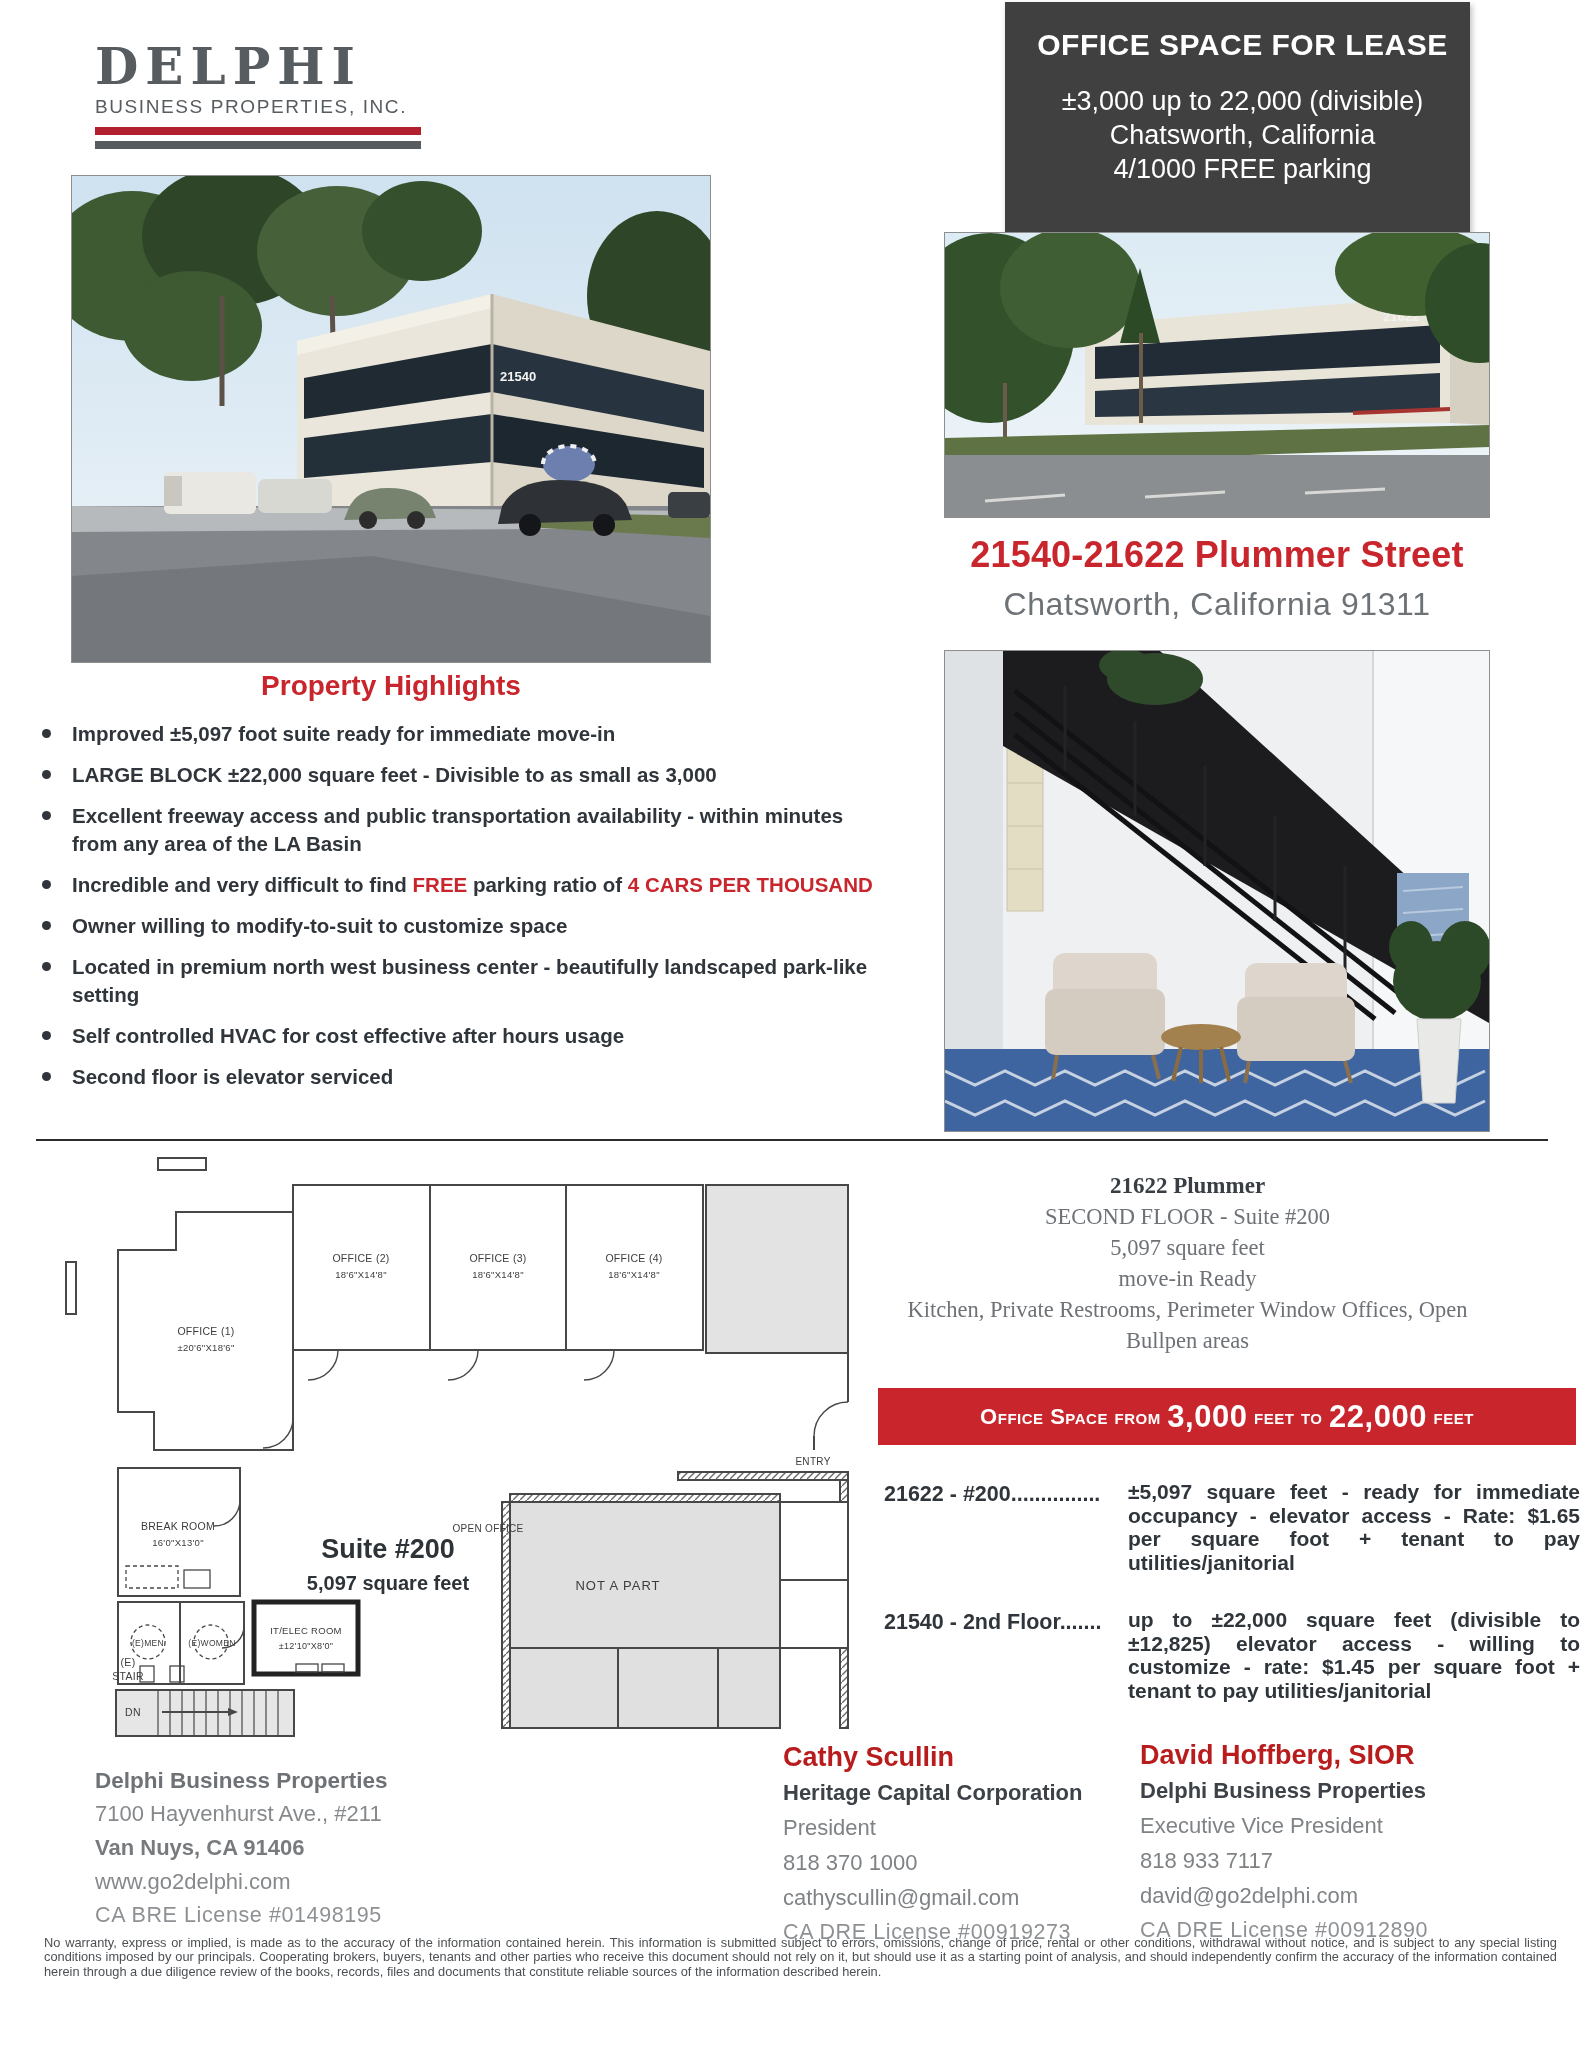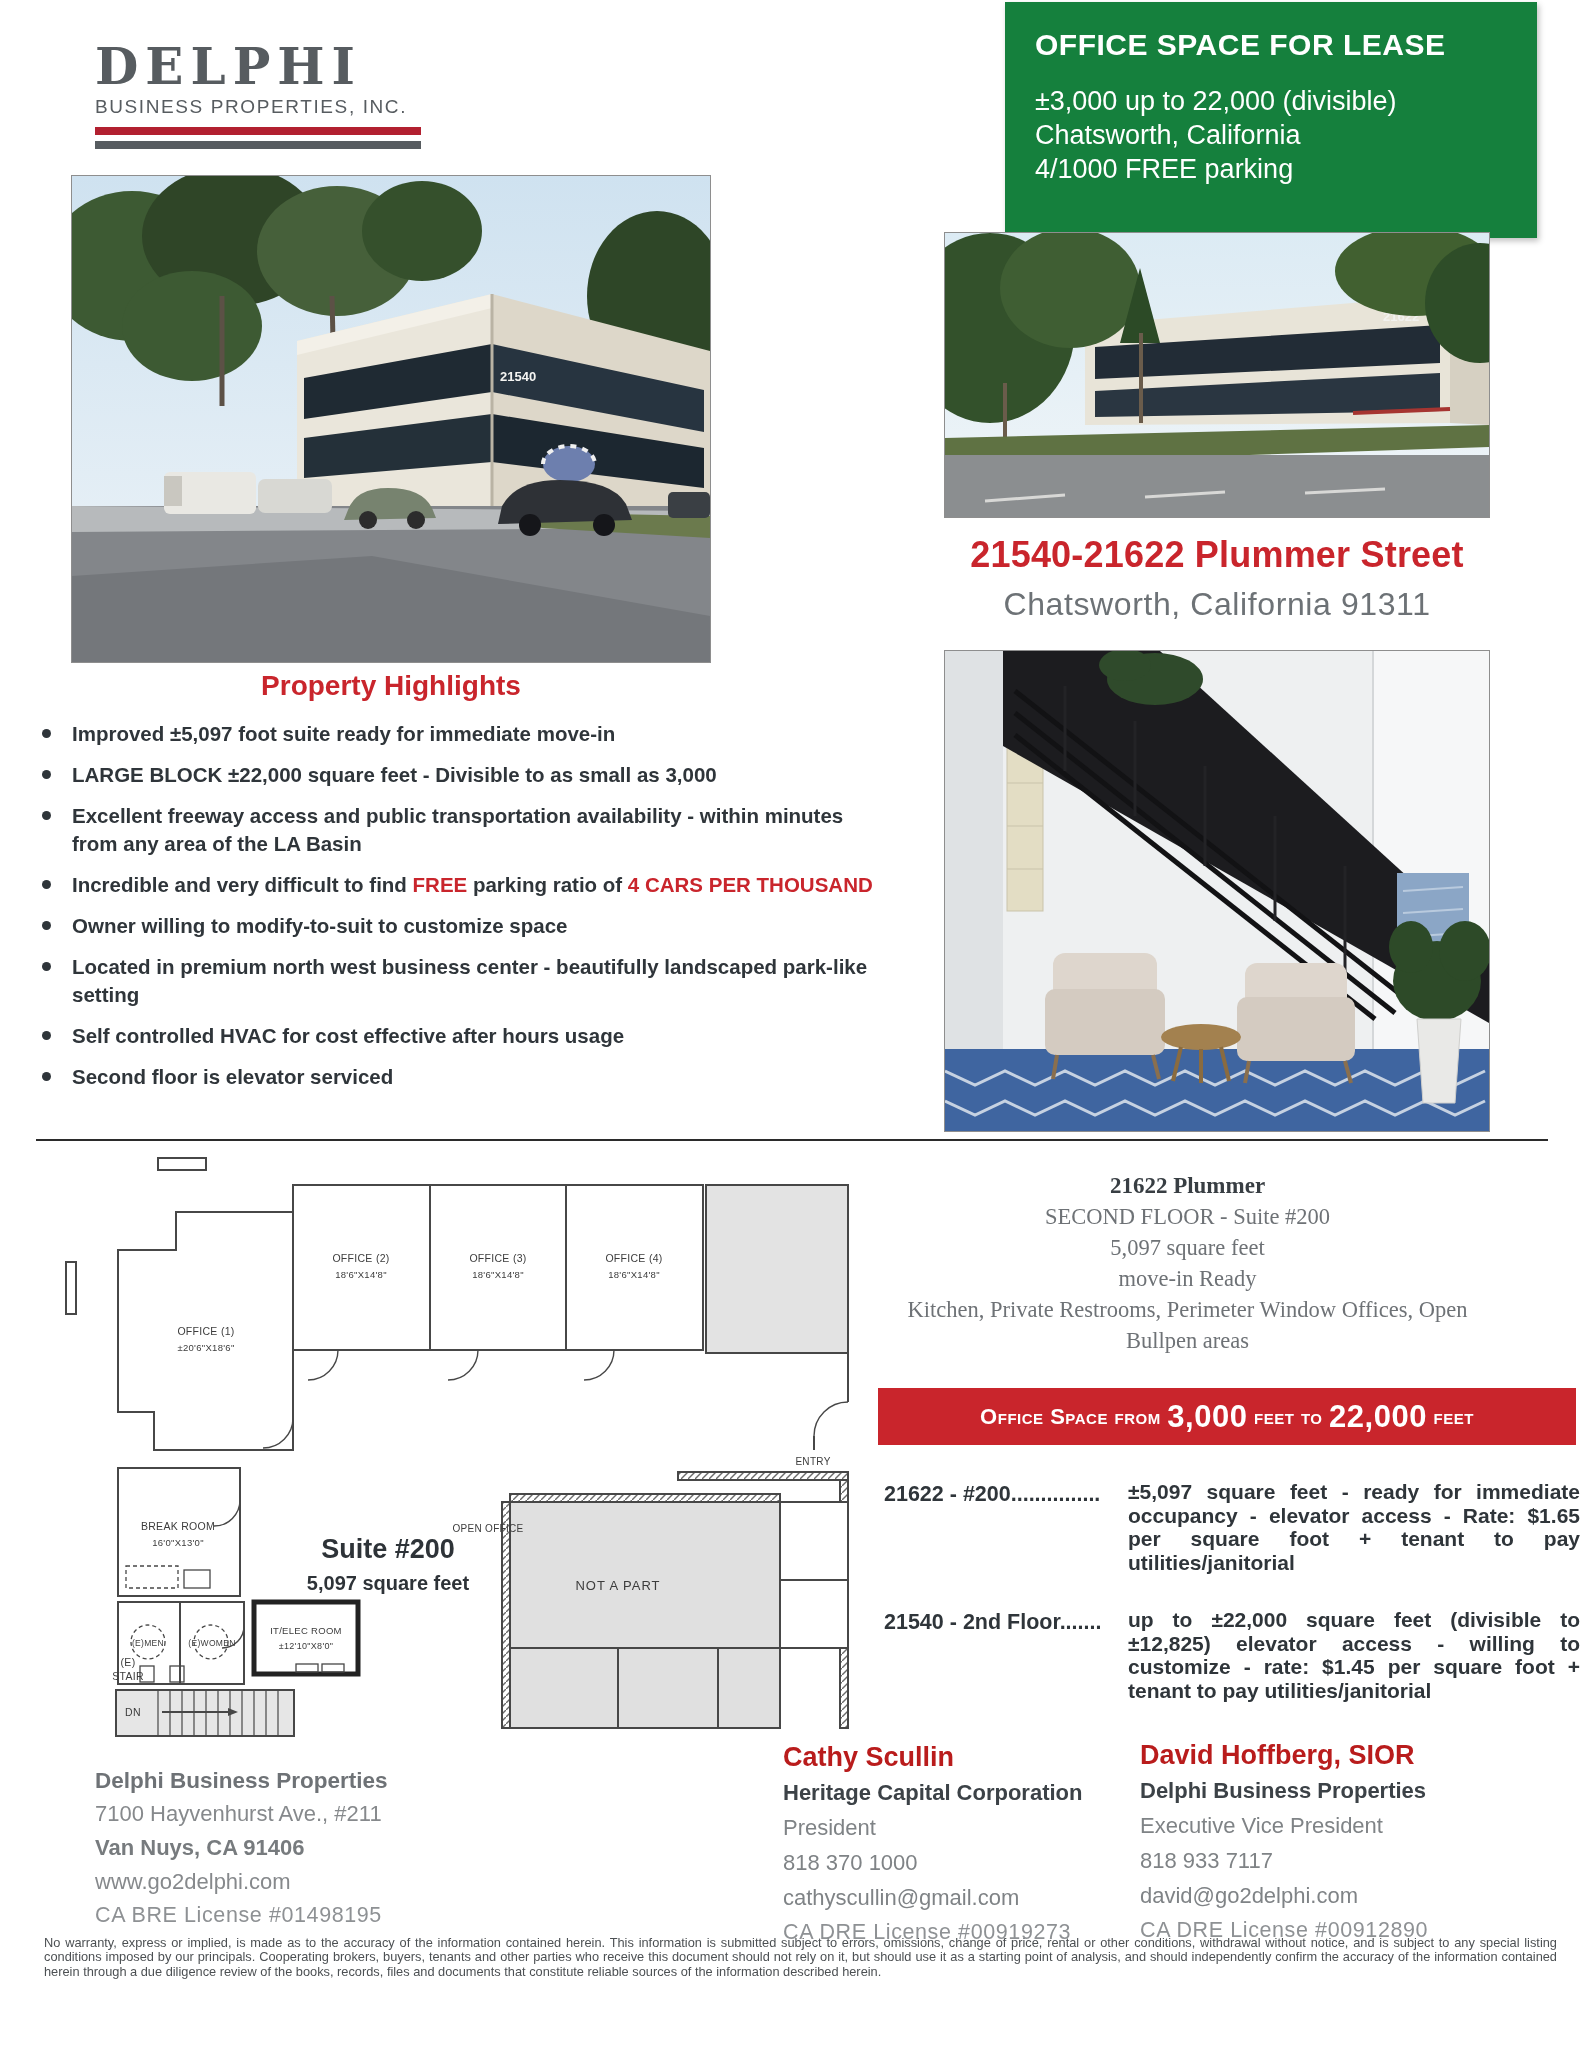--- a/index.html
+++ b/index.html
@@ -10,22 +10,22 @@
 
   
   .logo-name{font-family:"DejaVu Serif","Liberation Serif",serif;font-weight:bold;
              font-size:50px;color:#575c60;letter-spacing:7px;line-height:1;}
   .logo-sub{font-size:19px;color:#575c60;letter-spacing:1.6px;margin-top:4px;font-weight:500;}
   .bar{width:326px;height:8px;}
   .bar-red{background:#b22030;margin-top:9px;}
   .bar-gray{background:#575c60;margin-top:6px;}
 
   
-  .lease-box{left:1005px;top:2px;width:532px;height:236px;background:#15803d;color:#fff;
-             box-sizing:border-box;padding:26px 20px 0 30px;box-shadow:2px 3px 6px rgba(0,0,0,.25);}
+  .lease-box{left:1005px;top:2px;width:465px;height:236px;background:#404040;color:#fff;
+             box-sizing:border-box;padding:26px 20px 0 30px;box-shadow:2px 3px 6px rgba(0,0,0,.25);text-align:center;}
   .lease-title{font-size:30px;font-weight:bold;letter-spacing:.5px;}
   .lease-line{font-size:27px;font-weight:400;line-height:34px;}
   .lease-line.first{margin-top:22px;}
 
   
   .photo{border:1px solid #8e8e8e;box-sizing:border-box;overflow:hidden;background:#5eead4;}
   .photo svg{display:block;}
 
   
   .addr-street{left:944px;top:534px;width:546px;text-align:center;color:#c9252c;

